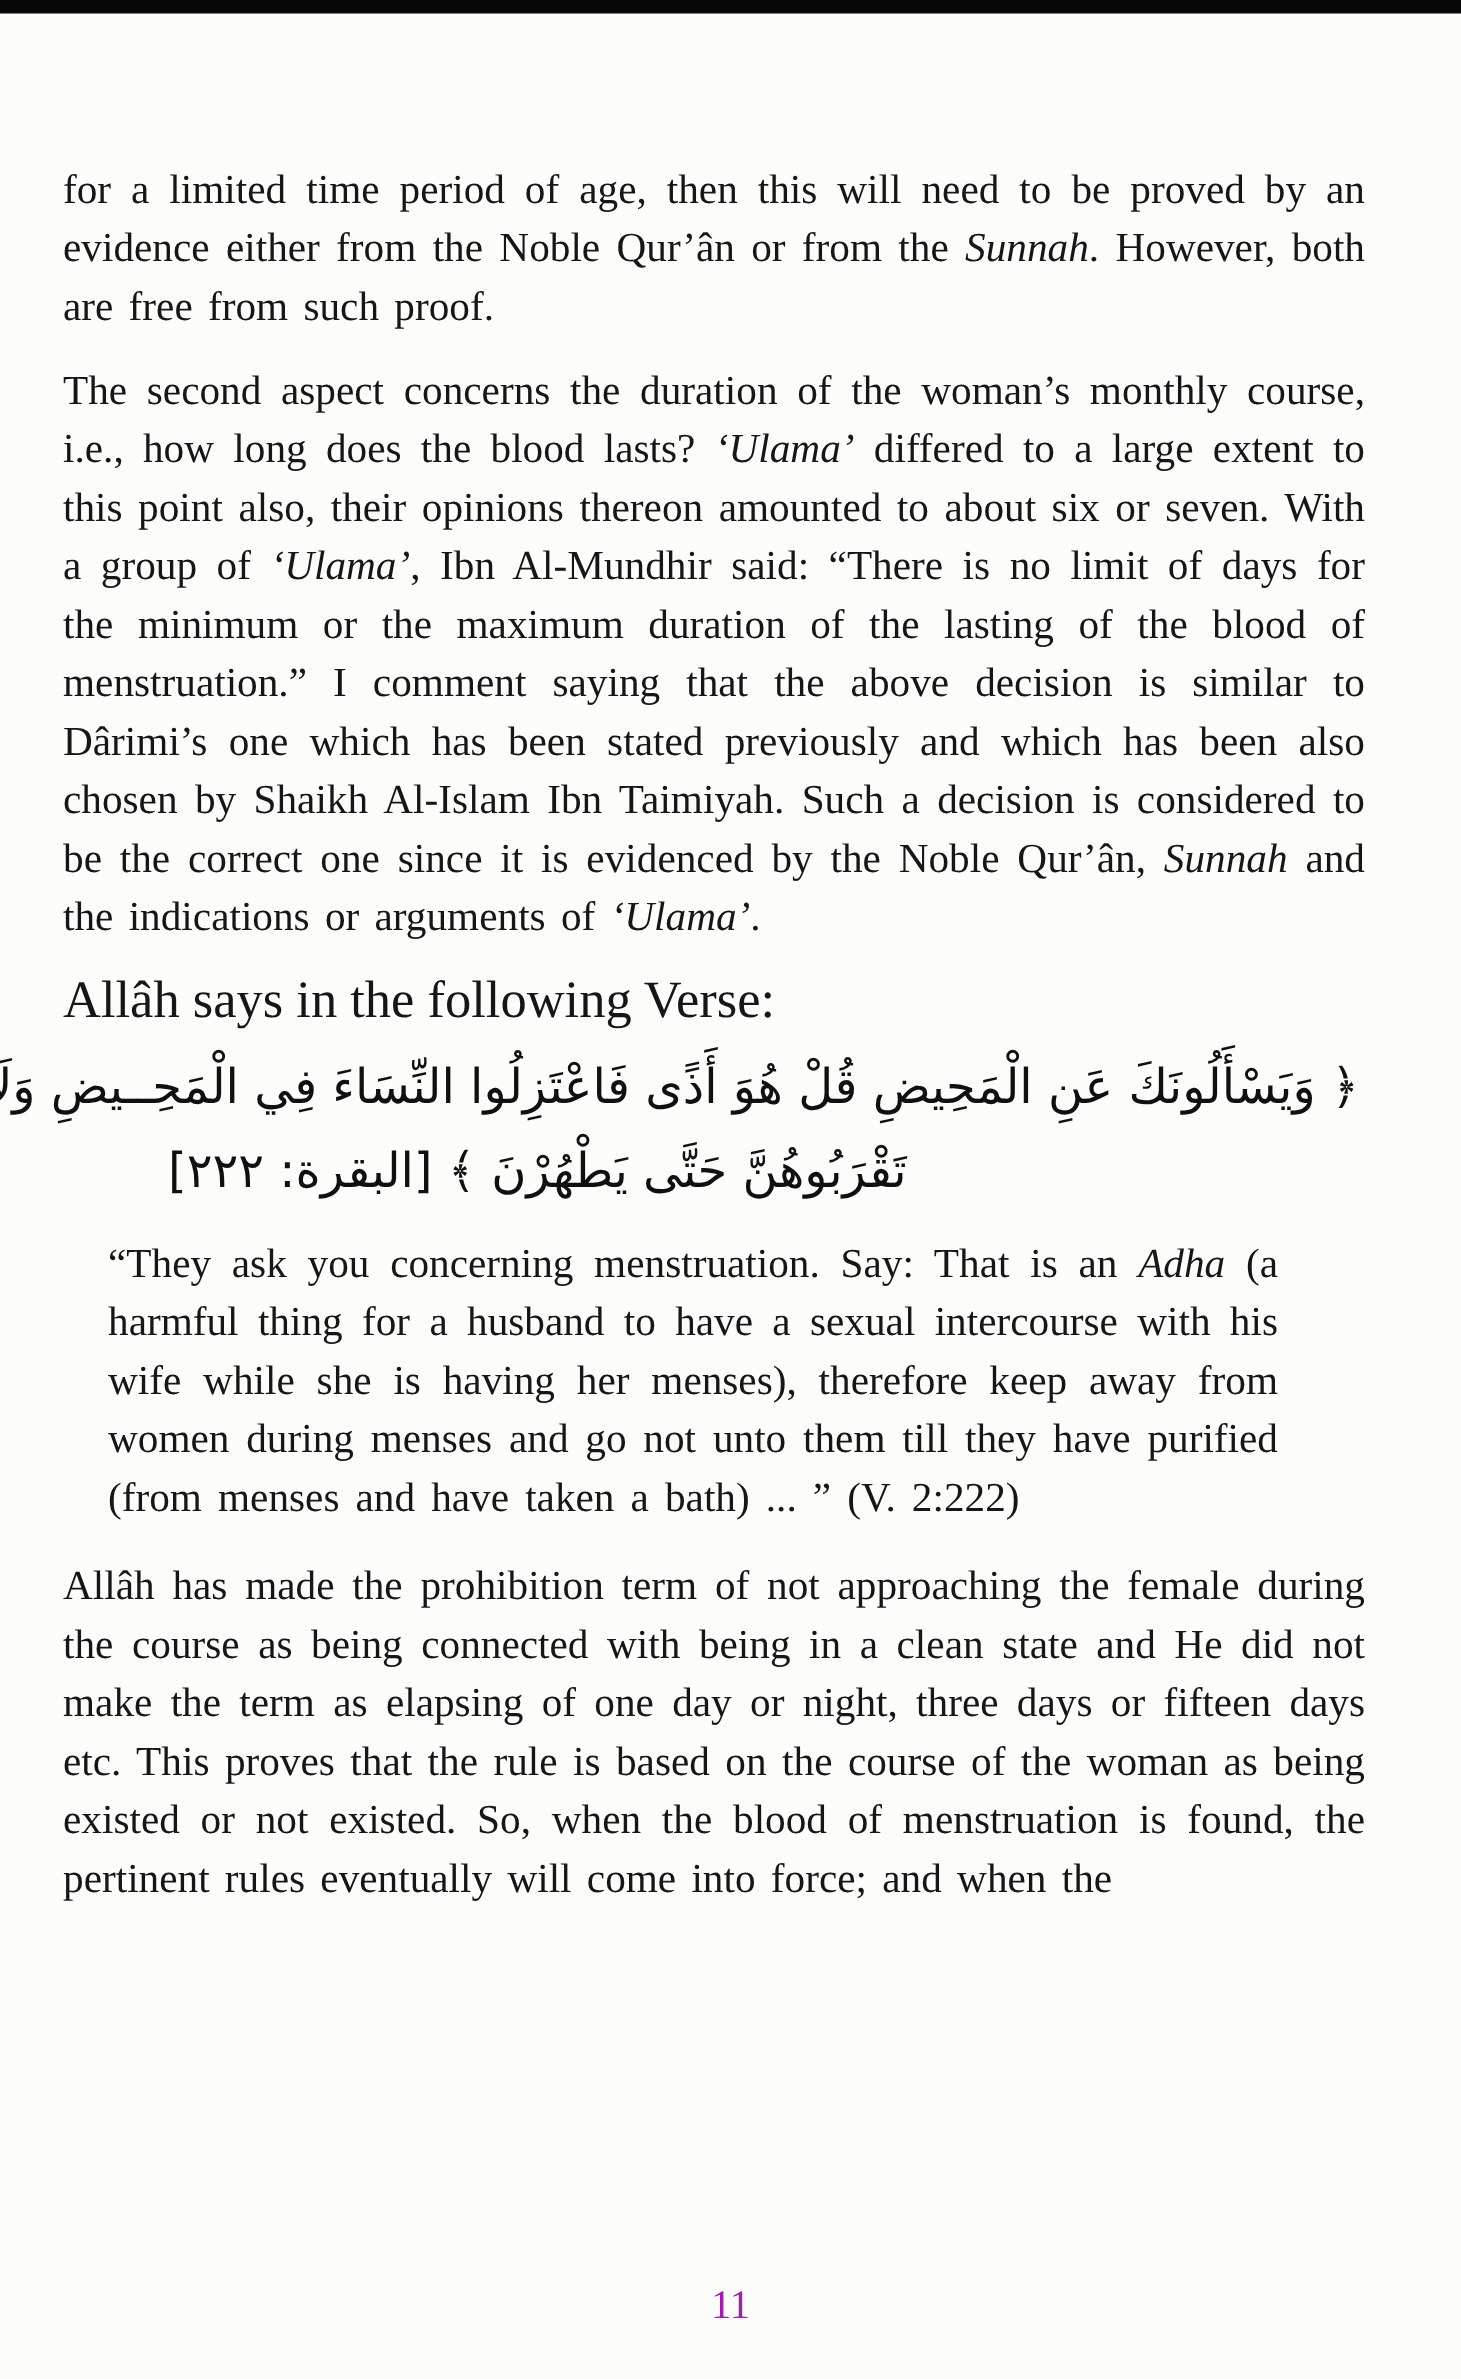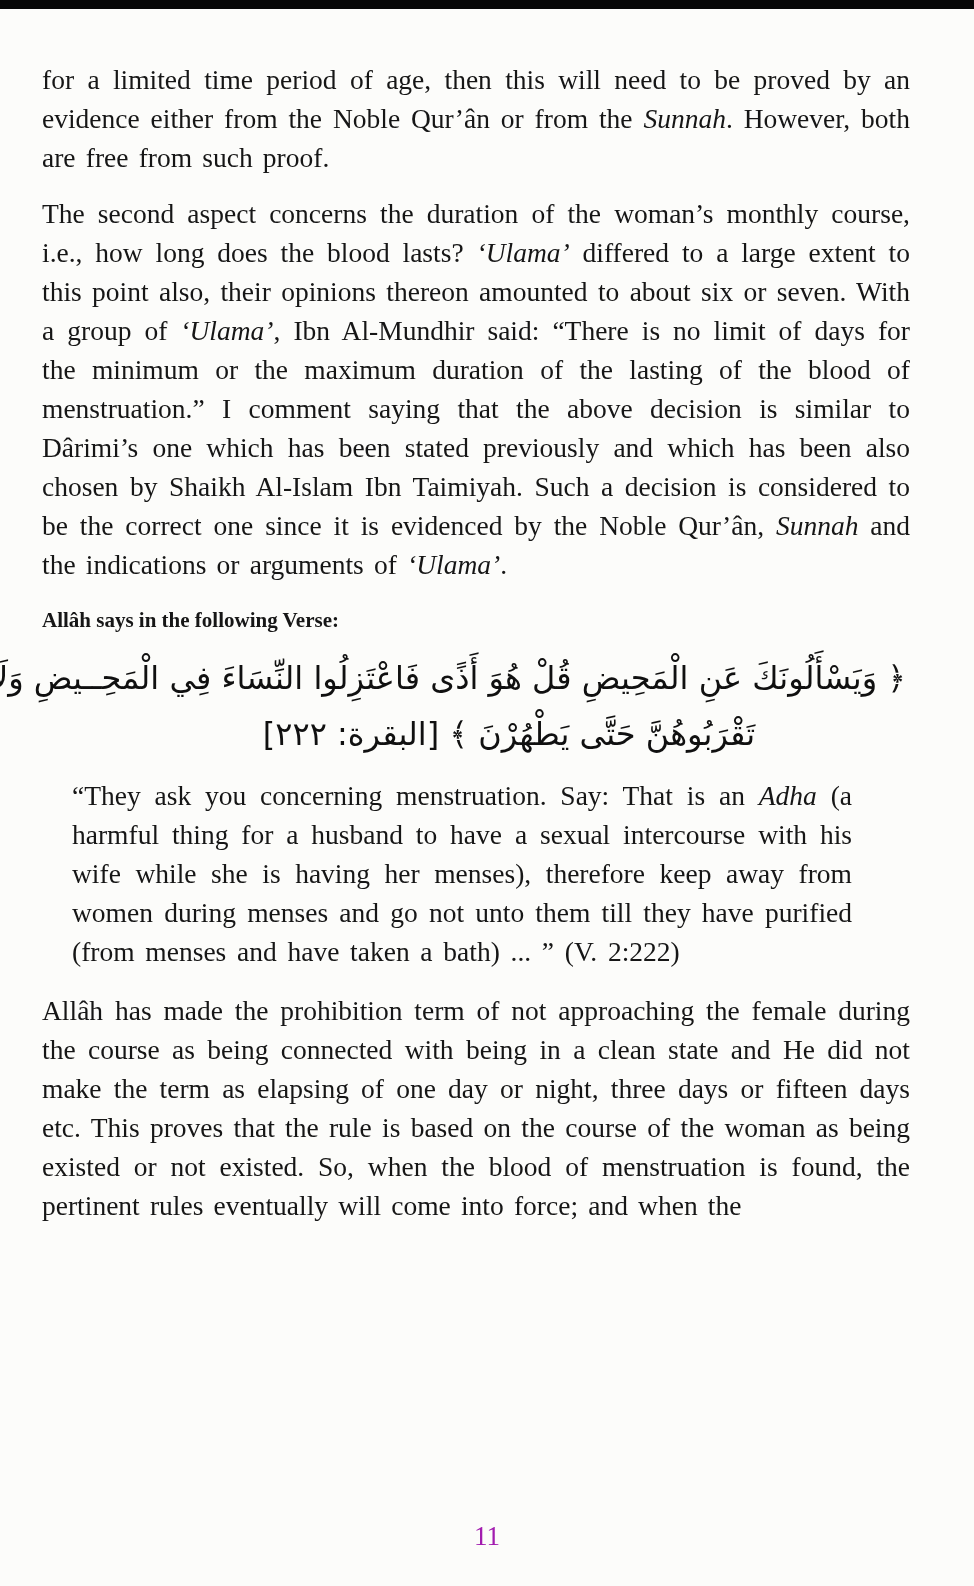--- a/index.html
+++ b/index.html
@@ -13,53 +13,52 @@
     position: relative;
     overflow: hidden;
   }
   .scan-edge-top {
     position: absolute;
     top: 0; left: 0;
     width: 974px; height: 9px;
     background: #070707;
   }
   .page {
-    padding: 60px 64px 0 42px;
+    padding: 106px 64px 0 42px;
   }
   .body-text {
     font-size: 27.5px;
     line-height: 39px;
     text-align: justify;
     word-spacing: 0.12em;
     margin: 0 0 17px 0;
   }
   .it { font-style: italic; }
   .heading {
     font-size: 29px;
     font-weight: bold;
     line-height: 39px;
     margin: 24px 0 20px 0;
   }
   .verse-intro {
-    font-size: 21px;
+    font-size: 35px;
     line-height: 39px;
     margin: 0 0 10px 0;
-    font-weight: bold;
   }
   .arabic {
     direction: rtl;
     font-family: "DejaVu Sans", sans-serif;
     font-size: 32px;
     line-height: 56px;
     margin: 4px 4px 14px 70px;
     color: #101010;
   }
   .arabic-line { white-space: nowrap; }
   .arabic-line-1 { text-align: right; }
-  .arabic-line-2 { text-align: center; }
+  .arabic-line-2 { text-align: left; }
   .translation {
     font-size: 27.5px;
     line-height: 39px;
     text-align: justify;
     word-spacing: 0.14em;
     margin: 0 58px 20px 30px;
   }
   .page-number {
     position: absolute;
     bottom: 34px;

